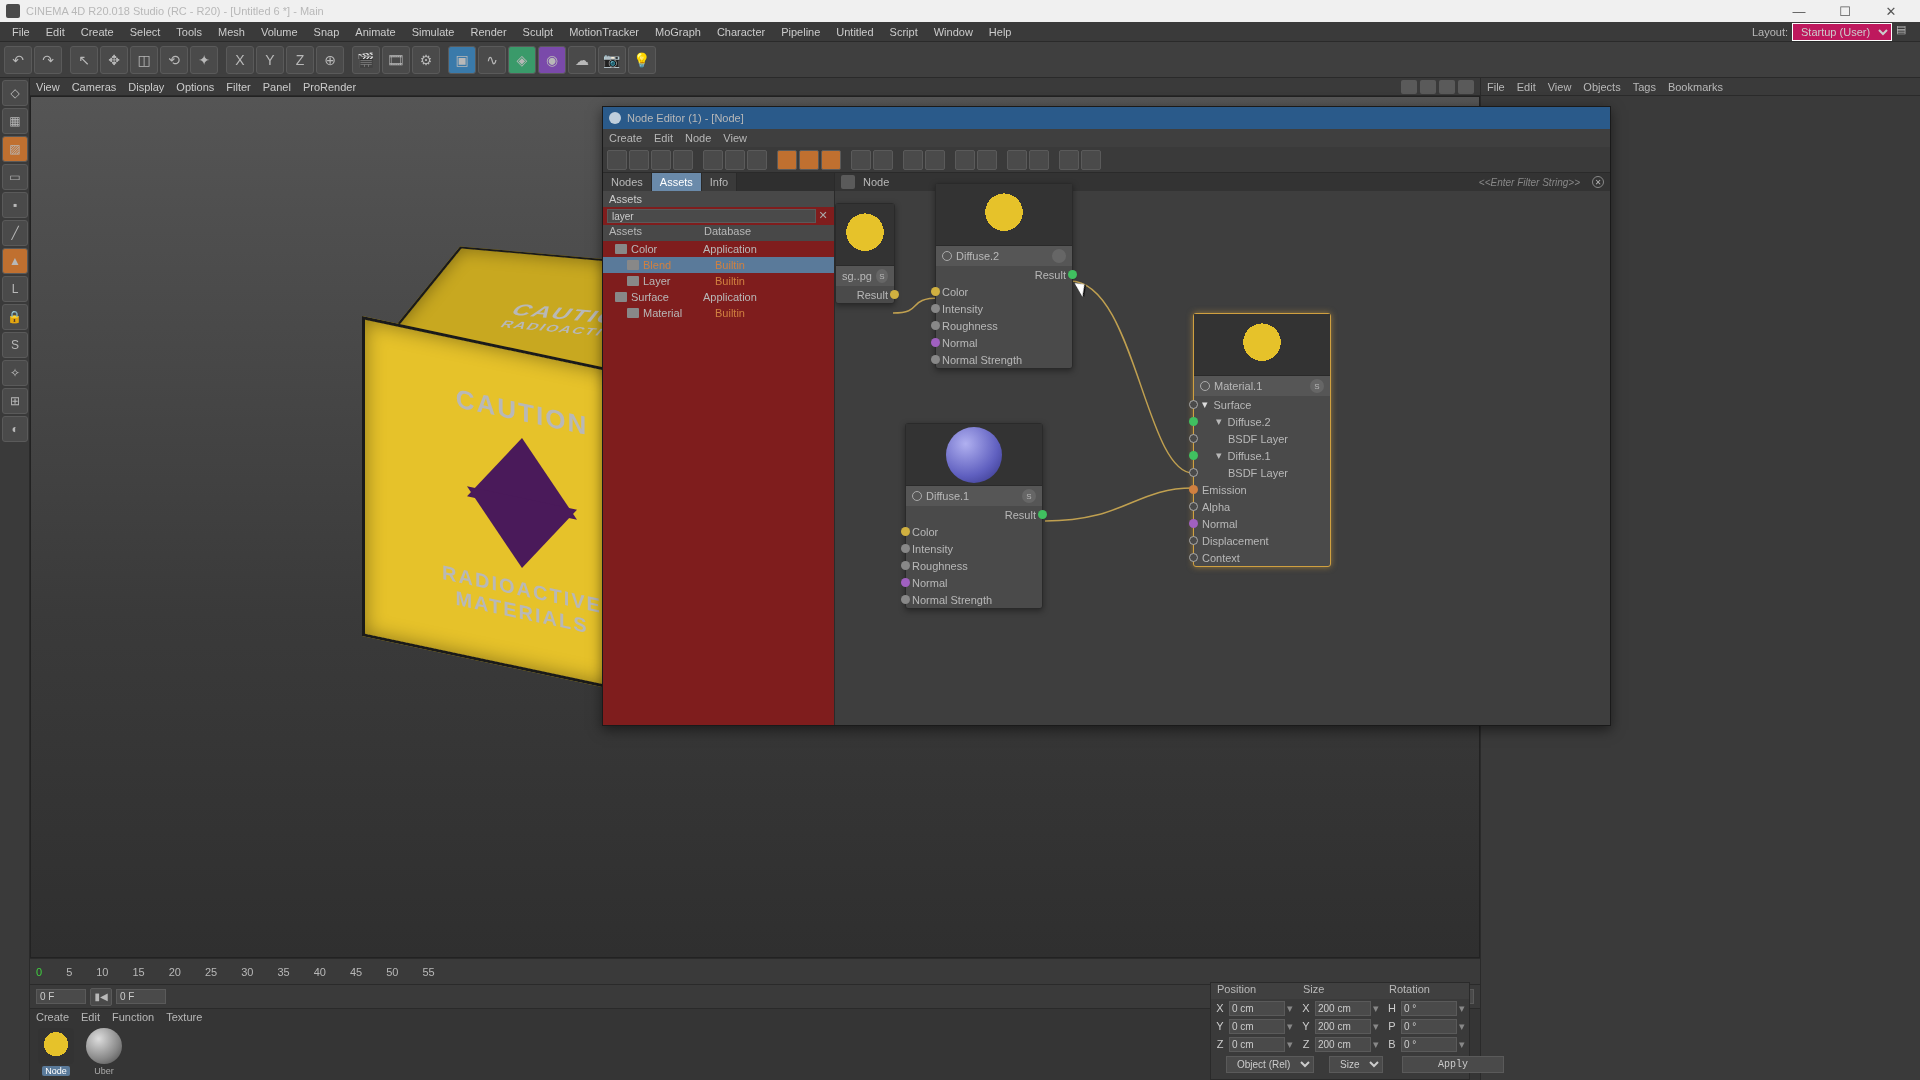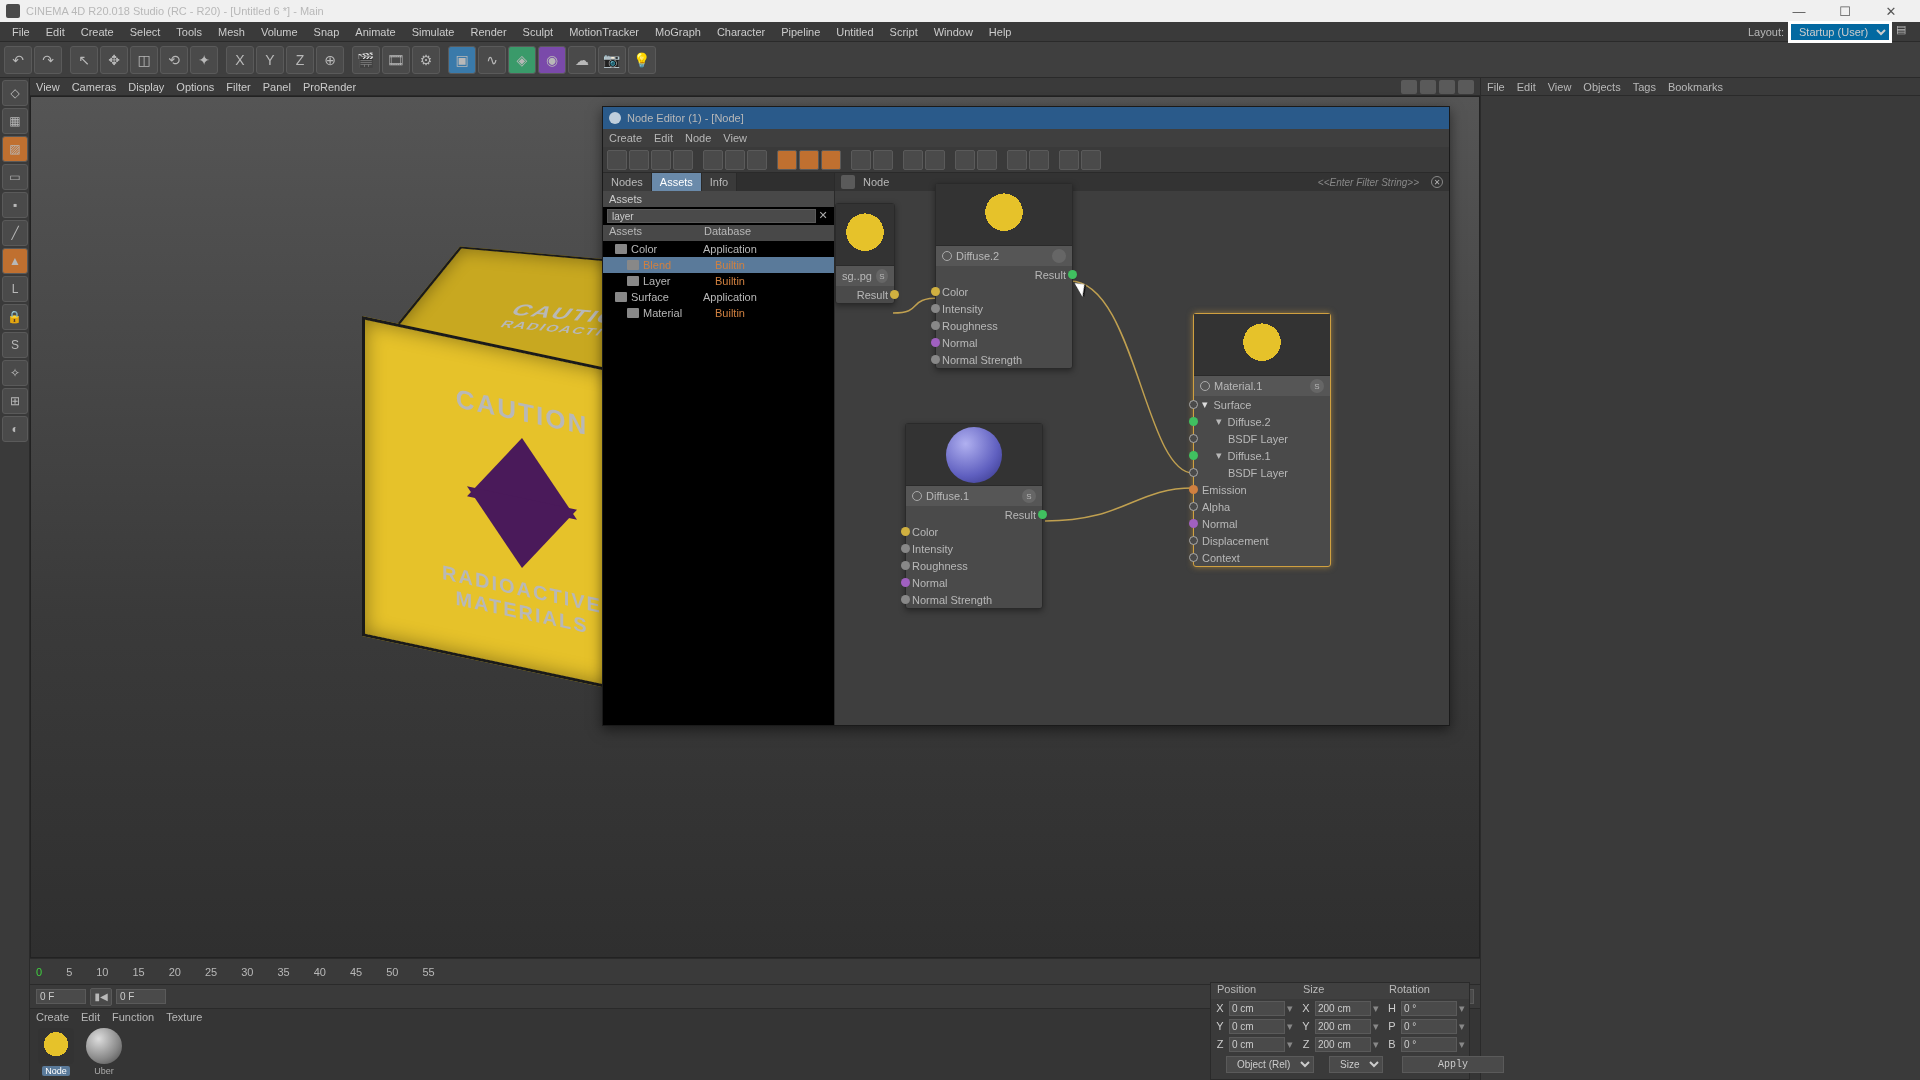--- a/index.html
+++ b/index.html
@@ -8,21 +8,21 @@
 
 .titlebar { height:22px; background:#f0f0f0; display:flex; align-items:center; padding:0 6px; color:#333; }
 .titlebar .appicon { width:14px; height:14px; background:#4a4a4a; border-radius:2px; margin-right:6px; }
 .titlebar .wincontrols { margin-left:auto; display:flex; gap:0; }
 .titlebar .wbtn { width:46px; height:22px; display:flex; align-items:center; justify-content:center; color:#555; font-size:13px; }
 
 
 .menubar { height:20px; background:#3a3a3a; display:flex; align-items:center; padding:0 4px; border-bottom:1px solid #2a2a2a; }
 .menubar .mi { padding:0 8px; line-height:20px; color:#ccc; cursor:pointer; }
 .menubar .layout { margin-left:auto; display:flex; align-items:center; gap:4px; }
-.menubar .layout select { background:#0369a1; border:3px solid #ffffff; color:#ccc; padding:1px 4px; font-size:11px; }
+.menubar .layout select { background:#be185d; border:1px solid #ffffff; color:#ccc; padding:1px 4px; font-size:11px; }
 
 
 .toolbar { height:36px; background:#3f3f3f; display:flex; align-items:center; padding:0 4px; gap:2px; border-bottom:1px solid #2a2a2a; }
 .toolbar .tbtn { width:28px; height:28px; background:#4a4a4a; border:1px solid #5a5a5a; border-radius:3px; display:flex; align-items:center; justify-content:center; font-size:14px; }
 .toolbar .tsep { width:4px; }
 
 
 .mainwrap { position:absolute; top:78px; left:0; right:0; bottom:0; display:flex; }
 
 
@@ -65,28 +65,28 @@
 .rightcol { width:440px; background:#3a3a3a; display:flex; flex-direction:column; border-left:1px solid #2a2a2a; }
 .rcmenu { height:18px; display:flex; align-items:center; padding:0 6px; gap:12px; border-bottom:1px solid #2a2a2a; }
 .rcobj { height:20px; display:flex; align-items:center; padding:0 6px; background:#333; border-bottom:1px solid #2a2a2a; gap:4px; }
 .rcobj .objicon { width:14px; height:14px; background:#6fafc8; border-radius:2px; }
 .rcobj .objname { color:#ddd; }
 .rcobj .tagicons { margin-left:auto; display:flex; gap:2px; }
 .rcobj .tagi { width:14px; height:14px; background:#5a5a5a; border-radius:2px; }
 .rcfill { flex:1; }
 
 
-.nodewin { position:absolute; left:602px; top:106px; width:848px; height:620px; background:#464646; border:1px solid #1a1a1a; box-shadow:0 4px 12px rgba(0,0,0,.5); display:flex; flex-direction:column; }
+.nodewin { position:absolute; left:602px; top:106px; width:1009px; height:620px; background:#464646; border:1px solid #1a1a1a; box-shadow:0 4px 12px rgba(0,0,0,.5); display:flex; flex-direction:column; }
 .nodewin .nwtitle { height:22px; background:#2a5a8a; color:#fff; display:flex; align-items:center; padding:0 6px; gap:6px; }
 .nodewin .nwtitle .nwicon { width:12px; height:12px; background:#fff; border-radius:50%; opacity:.7; }
 .nodewin .nwmenu { height:18px; background:#3f3f3f; display:flex; align-items:center; padding:0 6px; gap:12px; }
 .nodewin .nwtoolbar { height:26px; background:#3a3a3a; display:flex; align-items:center; padding:0 4px; gap:2px; border-bottom:1px solid #2a2a2a; }
 .nodewin .nwbtn { width:20px; height:20px; background:#4a4a4a; border:1px solid #5a5a5a; border-radius:2px; }
 .nodewin .nwbody { flex:1; display:flex; min-height:0; }
-.nodewin .assetpanel { width:232px; background:#000000; display:flex; flex-direction:column; border-right:1px solid #2a2a2a; }
+.nodewin .assetpanel { width:232px; background:#7f1d1d; display:flex; flex-direction:column; border-right:1px solid #2a2a2a; }
 .aptabs { height:18px; display:flex; background:#2f2f2f; }
 .aptab { padding:0 8px; line-height:18px; background:#3a3a3a; border-right:1px solid #2a2a2a; }
 .aptab.active { background:#6a8aaa; color:#fff; }
 .aphdr { height:16px; background:#484848; padding:0 6px; display:flex; align-items:center; color:#ccc; }
 .apsearch { height:18px; display:flex; padding:2px 4px; }
 .apsearch input { flex:1; background:#4a4a4a; border:1px solid #5a5a5a; color:#ccc; padding:1px 4px; font-size:10px; }
 .apcolhdr { height:16px; display:flex; background:#484848; }
 .apcolhdr .c1 { width:95px; padding-left:6px; }
 .apcolhdr .c2 { flex:1; padding-left:6px; }
 .aprow { height:16px; display:flex; align-items:center; padding-left:12px; }

